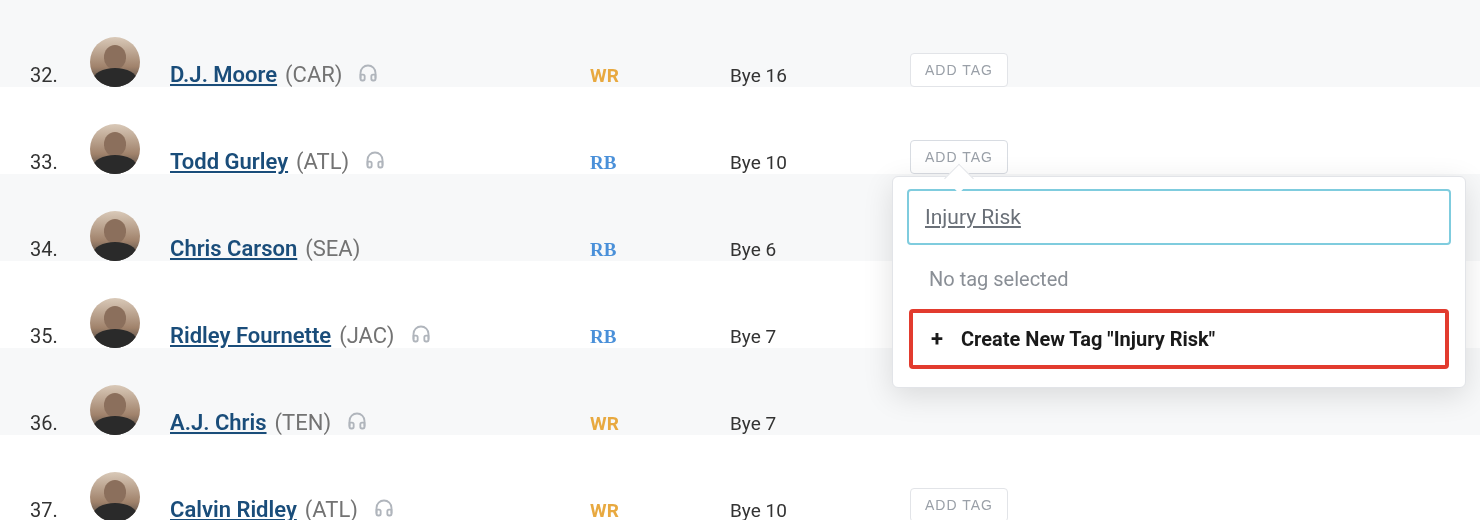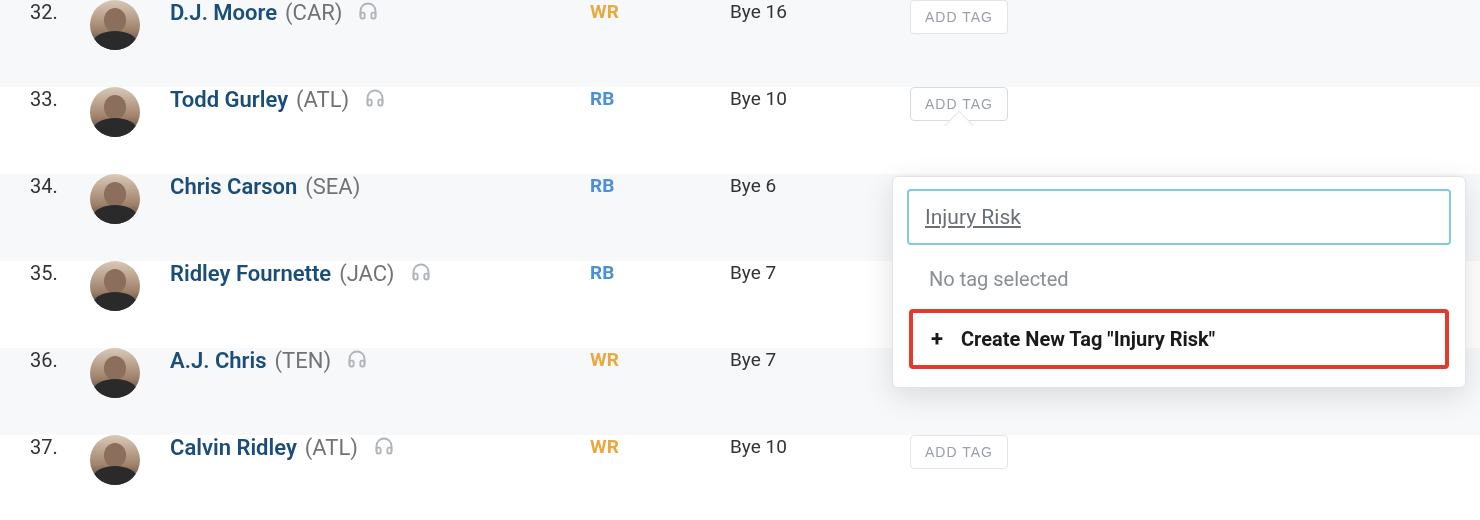--- a/index.html
+++ b/index.html
@@ -13,21 +13,21 @@
       width: 1480px;
       height: 520px;
       overflow: hidden;
       position: relative;
     }
     .player-list {
       width: 100%;
     }
     .player-row {
       display: flex;
-      align-items: flex-start;
+      align-items: flex-end;
       height: 87px;
       padding: 0 30px;
     }
     .player-row.alt {
       background: #f7f8f9;
     }
     .rank {
       width: 60px;
       font-size: 20px;
       color: #333;
@@ -68,20 +68,21 @@
     .player-info {
       width: 420px;
       display: flex;
       align-items: center;
       gap: 8px;
     }
     .player-name {
       font-size: 22px;
       font-weight: 600;
       color: #1a4d7a;
+      text-decoration: underline;
     }
     .player-team {
       font-size: 22px;
       font-weight: 400;
       color: #737373;
     }
     .headphones-icon {
       margin-left: 8px;
       color: #b0b5bc;
     }
@@ -89,20 +90,21 @@
       width: 140px;
       font-size: 19px;
       font-weight: 700;
       text-align: left;
     }
     .position.wr {
       color: #e8a940;
     }
     .position.rb {
       color: #4a90d9;
+      font-family: Liberation Serif, serif;
     }
     .bye {
       width: 160px;
       font-size: 19px;
       color: #333;
       text-align: left;
     }
     .tag-col {
       flex: 1;
       display: flex;

